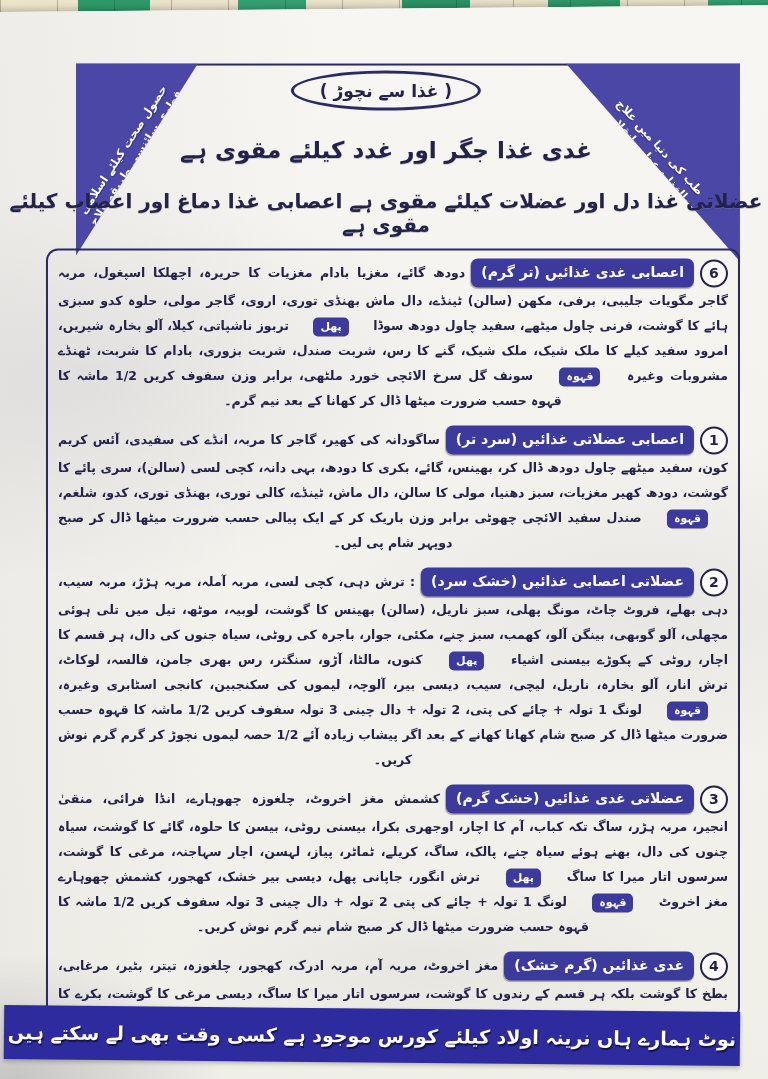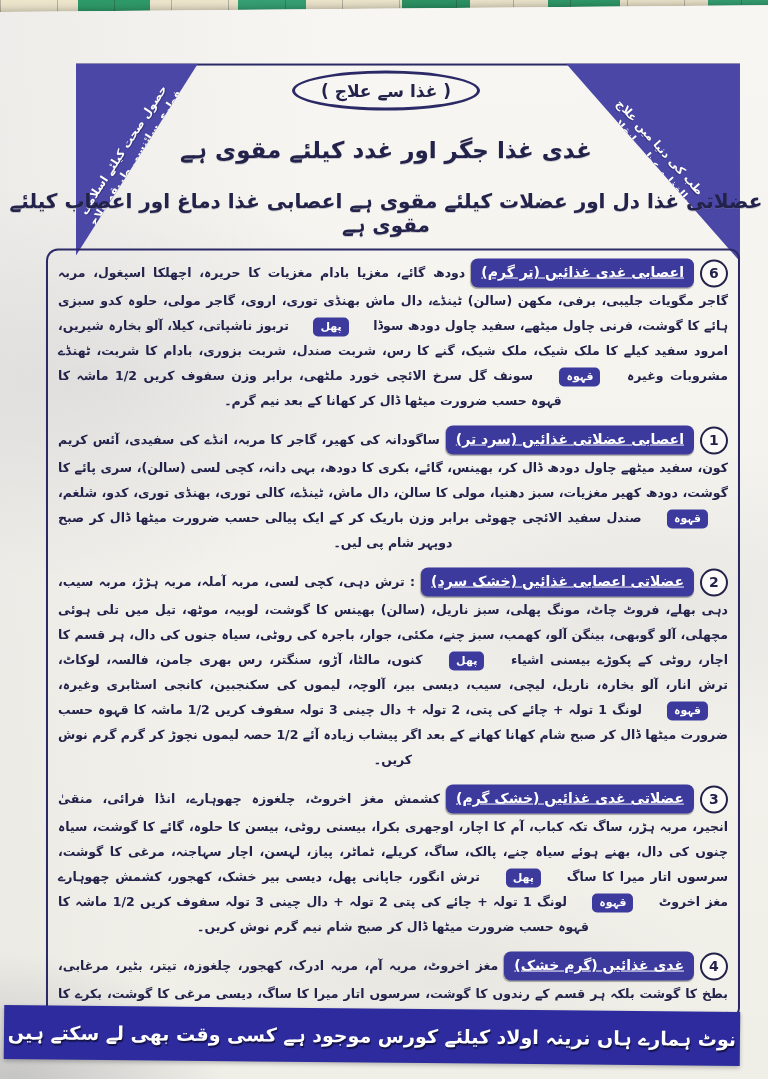--- a/index.html
+++ b/index.html
@@ -45,21 +45,21 @@
   .box{position:absolute;left:56px;top:240px;width:670px;height:748px;
     border:2px solid #2b2966;border-radius:12px 10px 8px 8px;
     padding:8px 10px;overflow:hidden;direction:rtl;}
   .section{margin-bottom:13px;font-size:12.5px;line-height:25px;color:#23224a;
     text-align:justify;text-align-last:center;font-weight:bold;}
   .num{display:inline-flex;width:24px;height:24px;border:2px solid #23224a;border-radius:50%;
     background:#fbfaf7;align-items:center;justify-content:center;
     font-size:14px;font-weight:bold;color:#23224a;vertical-align:middle;margin-left:6px;}
   .title-pill{display:inline-block;background:#3d3a9d;color:#fff;font-weight:bold;
     font-size:14px;padding:1px 10px 3px;border-radius:7px;margin-left:6px;vertical-align:middle;
-    box-shadow:0 1px 1px rgba(0,0,0,.3);text-decoration:underline;}
+    box-shadow:0 1px 1px rgba(0,0,0,.3);}
   .tag-pill{display:inline-block;background:#3d3a9d;color:#fff;font-weight:bold;
     font-size:11px;line-height:16px;padding:1px 7px 2px;border-radius:5px;margin:0 20px;}
 
   .footer{position:absolute;left:14px;top:1000px;width:736px;height:54px;
     background:#2d2b9e;display:flex;align-items:center;justify-content:center;
     color:#fff;font-weight:bold;font-size:19px;direction:rtl;
     text-shadow:1px 2px 1px rgba(0,0,0,.55);transform:rotate(0.55deg);
     box-shadow:0 2px 4px rgba(0,0,0,.25);}
 </style>
 </head>
@@ -79,21 +79,21 @@
       </div>
     </div>
 
     <div class="tri tri-right">
       <div class="tri-text">
         <span>طب کی دنیا میں علاج</span>
         <span>بالغذا ے عظیم انقلاب</span>
       </div>
     </div>
 
-    <div class="stamp">( غذا سے علاج )</div>
+    <div class="stamp">( غذا سے نچوڑ )</div>
 
     <div class="headline h1">غدی غذا جگر اور غدد کیلئے مقوی ہے</div>
     <div class="headline h2">عضلاتی غذا دل اور عضلات کیلئے مقوی ہے اعصابی غذا دماغ اور اعصاب کیلئے مقوی ہے</div>
 
     <div class="box" id="sections">
         <div class="section"><span class="num">6</span><span class="title-pill">اعصابی غدی غذائیں (تر گرم)</span><span>دودھ گائے، مغزیا بادام مغزیات کا حریرہ، اچھلکا اسپغول، مربہ گاجر مگویات جلیبی، برفی، مکھن (سالن) ٹینڈے، دال ماش بھنڈی توری، اروی، گاجر مولی، حلوہ کدو سبزی ہائے کا گوشت، فرنی چاول میٹھے، سفید چاول دودھ سوڈا <span class="tag-pill">پھل</span> تربوز ناشپاتی، کیلا، آلو بخارہ شیریں، امرود سفید کیلے کا ملک شیک، ملک شیک، گنے کا رس، شربت صندل، شربت بزوری، بادام کا شربت، ٹھنڈے مشروبات وغیرہ <span class="tag-pill">قہوہ</span> سونف گل سرخ الائچی خورد ملٹھی، برابر وزن سفوف کریں 1/2 ماشہ کا قہوہ حسب ضرورت میٹھا ڈال کر کھانا کے بعد نیم گرم۔</span></div>
         <div class="section"><span class="num">1</span><span class="title-pill">اعصابی عضلاتی غذائیں (سرد تر)</span><span>ساگودانہ کی کھیر، گاجر کا مربہ، انڈے کی سفیدی، آئس کریم کون، سفید میٹھے چاول دودھ ڈال کر، بھینس، گائے، بکری کا دودھ، بہی دانہ، کچی لسی (سالن)، سری پائے کا گوشت، دودھ کھیر مغزیات، سبز دھنیا، مولی کا سالن، دال ماش، ٹینڈے، کالی توری، بھنڈی توری، کدو، شلغم، <span class="tag-pill">قہوہ</span> صندل سفید الائچی چھوٹی برابر وزن باریک کر کے ایک پیالی حسب ضرورت میٹھا ڈال کر صبح دوپہر شام پی لیں۔</span></div>
         <div class="section"><span class="num">2</span><span class="title-pill">عضلاتی اعصابی غذائیں (خشک سرد)</span><span>: ترش دہی، کچی لسی، مربہ آملہ، مربہ ہڑڑ، مربہ سیب، دہی بھلے، فروٹ چاٹ، مونگ پھلی، سبز ناریل، (سالن) بھینس کا گوشت، لوبیہ، موٹھ، تیل میں تلی ہوئی مچھلی، آلو گوبھی، بینگن آلو، کھمب، سبز چنے، مکئی، جوار، باجرہ کی روٹی، سیاہ جنوں کی دال، ہر قسم کا اچار، روٹی کے پکوڑے بیسنی اشیاء <span class="tag-pill">پھل</span> کنوں، مالٹا، آڑو، سنگتر، رس بھری جامن، فالسہ، لوکاٹ، ترش انار، آلو بخارہ، ناریل، لیچی، سیب، دیسی بیر، آلوچہ، لیموں کی سکنجبین، کانجی اسٹابری وغیرہ، <span class="tag-pill">قہوہ</span> لونگ 1 تولہ + چائے کی پتی، 2 تولہ + دال چینی 3 تولہ سفوف کریں 1/2 ماشہ کا قہوہ حسب ضرورت میٹھا ڈال کر صبح شام کھانا کھانے کے بعد اگر پیشاب زیادہ آئے 1/2 حصہ لیموں نچوڑ کر گرم گرم نوش کریں۔</span></div>
         <div class="section"><span class="num">3</span><span class="title-pill">عضلاتی غدی غذائیں (خشک گرم)</span><span>کشمش مغز اخروٹ، چلغوزہ چھوہارے، انڈا فرائی، منقیٰ انجیر، مربہ ہڑر، ساگ تکہ کباب، آم کا اچار، اوجھری بکرا، بیسنی روٹی، بیسن کا حلوہ، گائے کا گوشت، سیاہ چنوں کی دال، بھنے ہوئے سیاہ چنے، پالک، ساگ، کریلے، ٹماٹر، پیاز، لہسن، اچار سہاجنہ، مرغی کا گوشت، سرسوں اتار میرا کا ساگ <span class="tag-pill">پھل</span> ترش انگور، جاپانی پھل، دیسی بیر خشک، کھجور، کشمش چھوہارے مغز اخروٹ <span class="tag-pill">قہوہ</span> لونگ 1 تولہ + چائے کی پتی 2 تولہ + دال چینی 3 تولہ سفوف کریں 1/2 ماشہ کا قہوہ حسب ضرورت میٹھا ڈال کر صبح شام نیم گرم نوش کریں۔</span></div>
         <div class="section"><span class="num">4</span><span class="title-pill">غدی غذائیں (گرم خشک)</span><span>مغز اخروٹ، مربہ آم، مربہ ادرک، کھجور، چلغوزہ، تیتر، بٹیر، مرغابی، بطخ کا گوشت بلکہ ہر قسم کے رندوں کا گوشت، سرسوں اتار میرا کا ساگ، دیسی مرغی کا گوشت، بکرے کا گوشت، انڈوں کی سالن، زردی انڈا، زیرہ سیاہ، (ادرک، لہسن، ٹماٹر، پیاز، سرخ مرچ، بطور چینی) میتھی، کلیجی بکرا، سہاجنہ کا اچار <span class="tag-pill">پھل</span> کھجور، آم شیریں، میٹھا خربوزہ، انگور شیریں، شہتوت وغیرہ <span class="tag-pill">قہوہ</span> اجوائن، دیسی + تیز پات، پودینہ دیسی، ادرک سبز تازہ، برابر وزن سفوف کریں 1/2 ماشہ کا قہوہ حسب ضرورت گڑ، شکر، شہد میٹھا ڈال کر گرم گرم صبح شام نوش کریں کھانا کھانے کے بعد۔</span></div>

